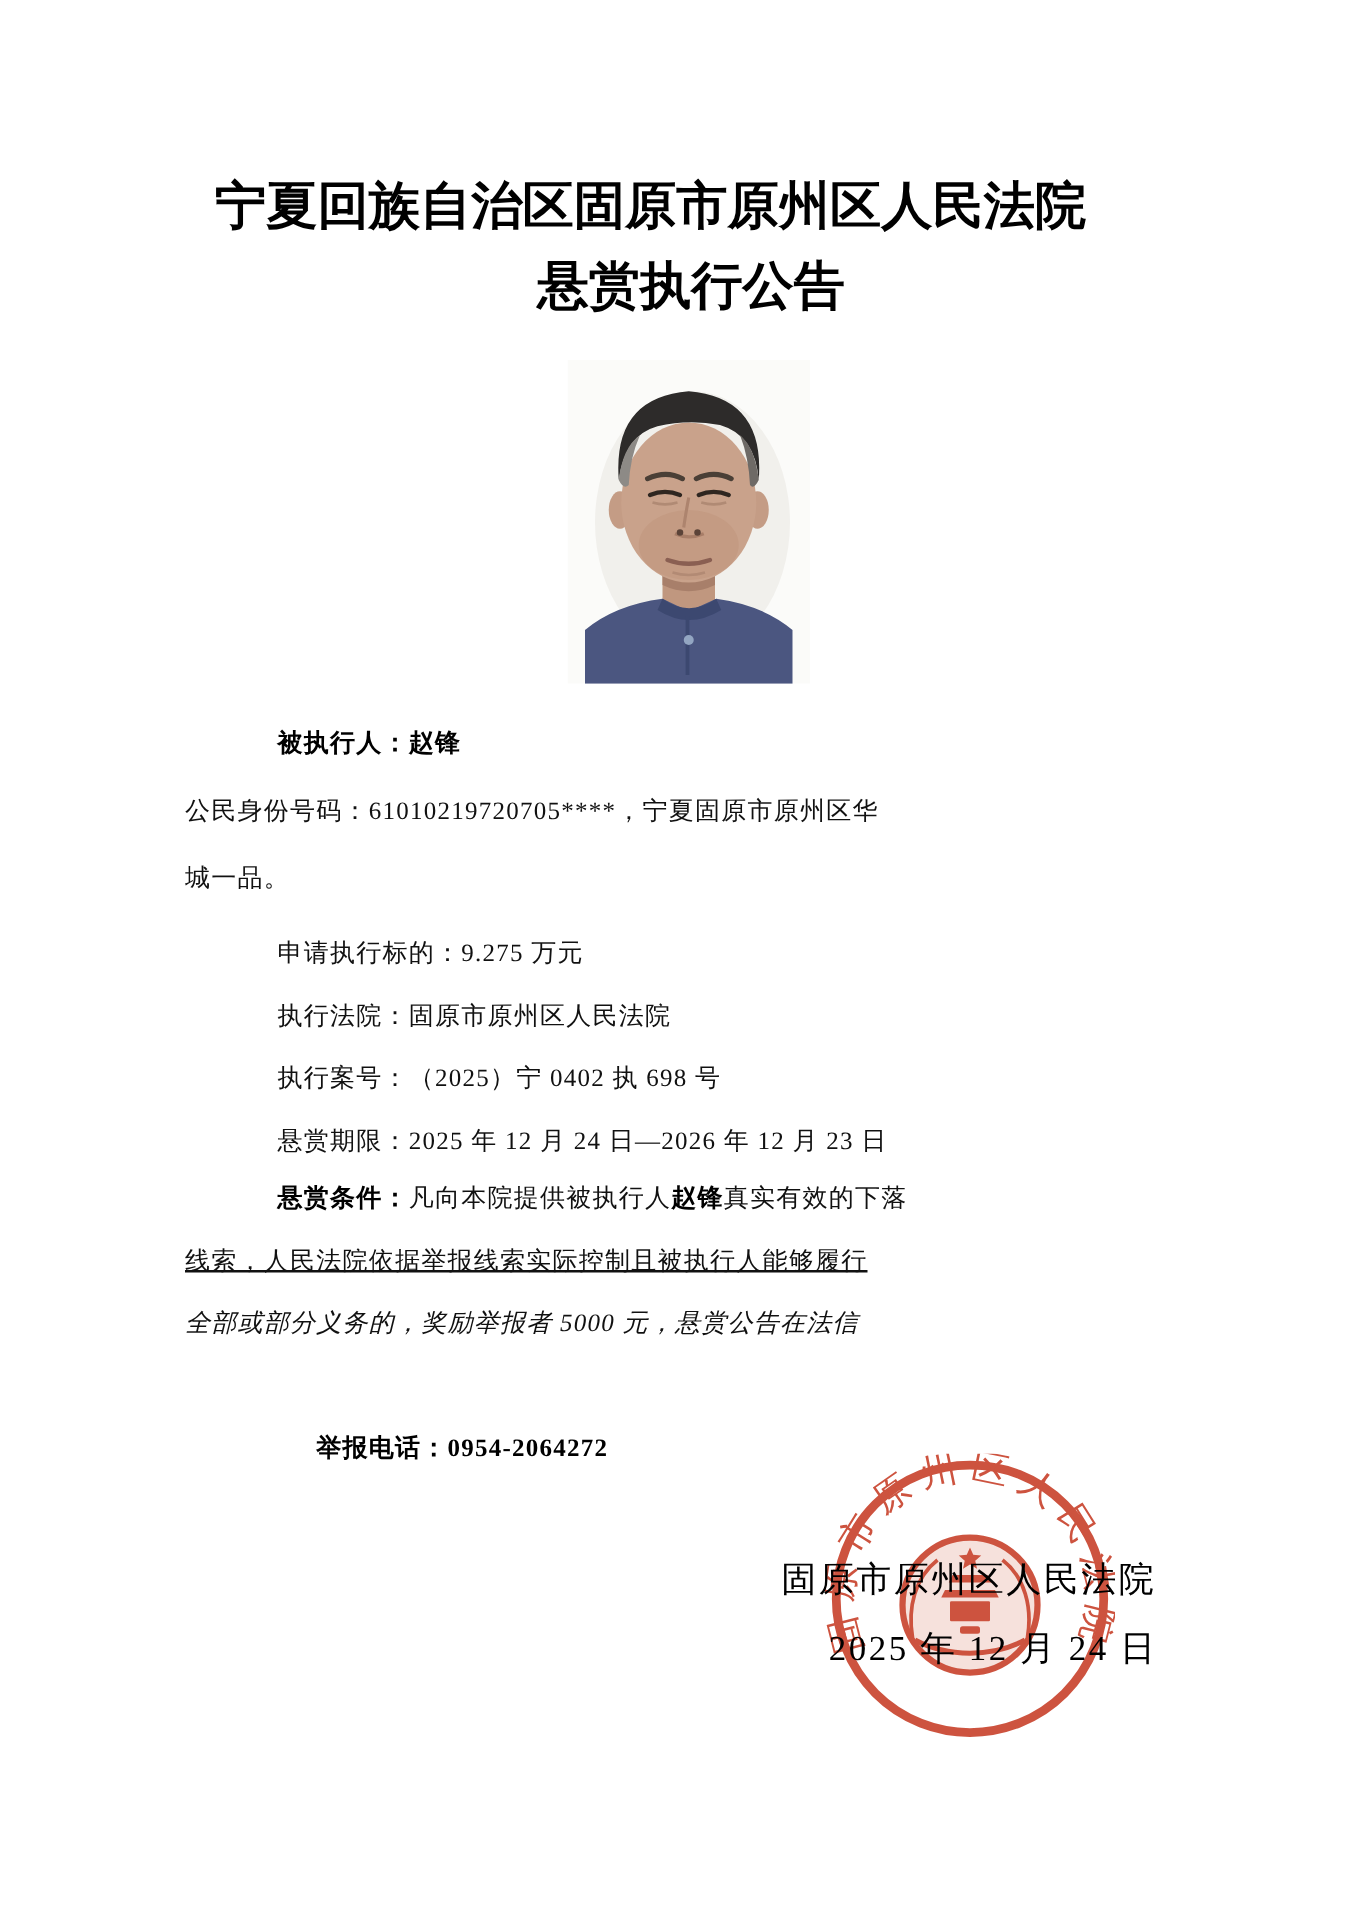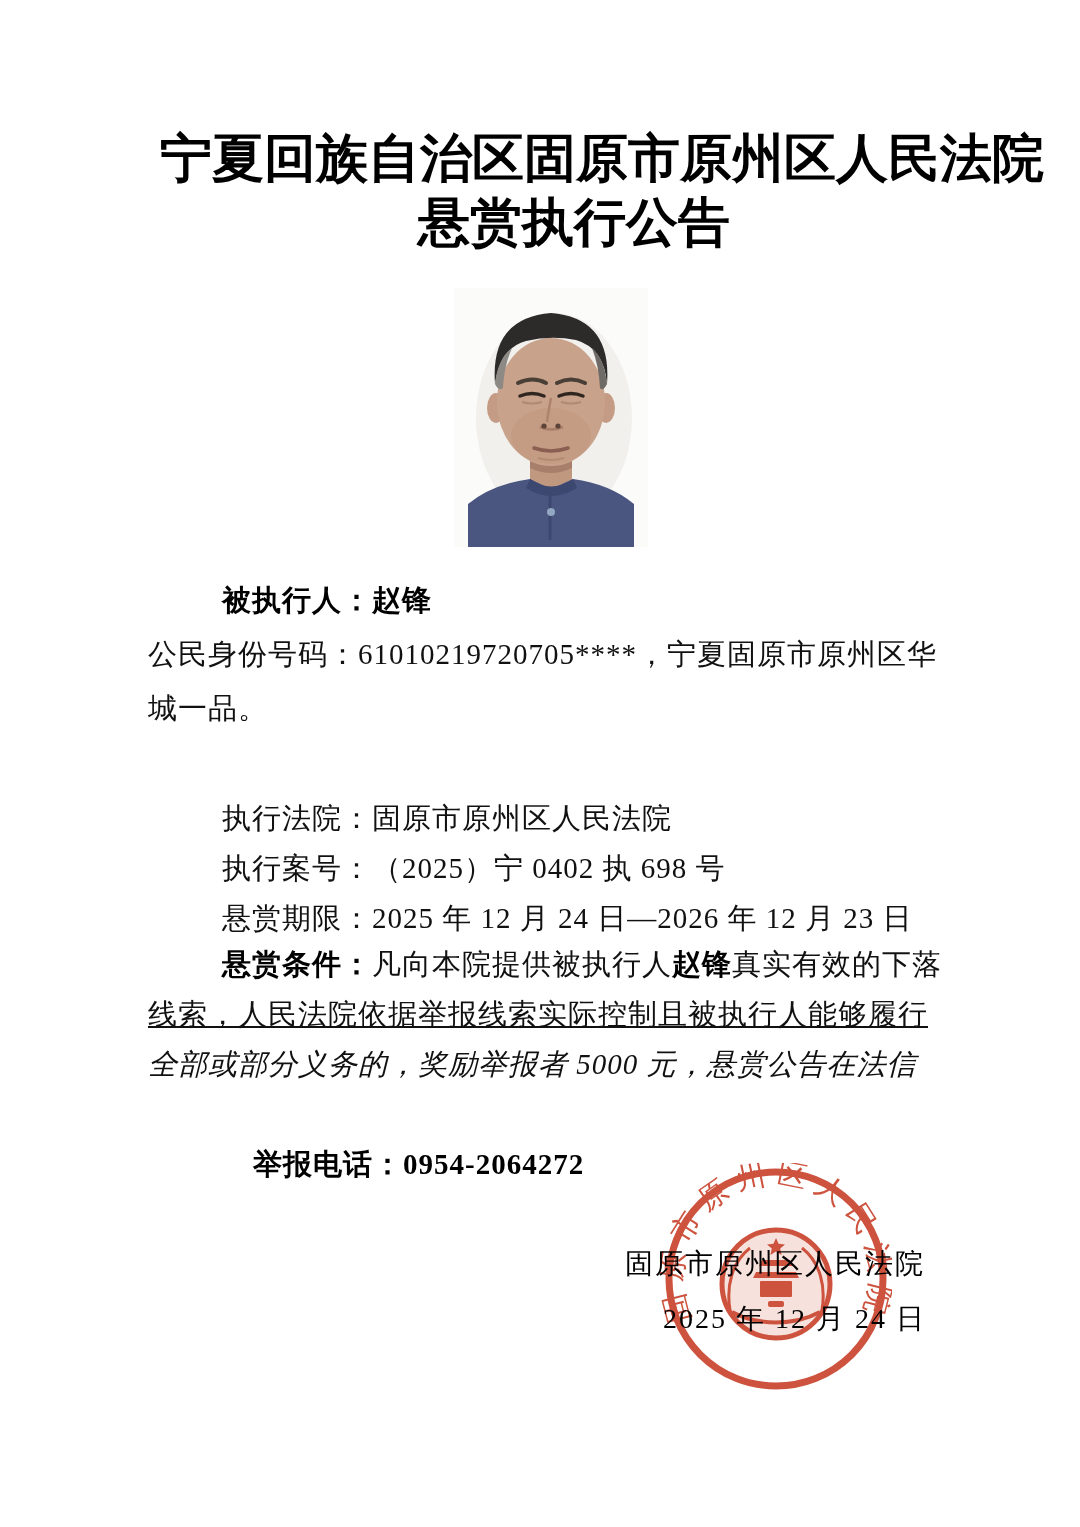--- a/index.html
+++ b/index.html
@@ -6,33 +6,33 @@
   .page{
     position:relative;
     width:1080px;height:1527px;
     background:#ffffff;
     overflow:hidden;
     font-family:"Liberation Serif","DejaVu Serif",serif;
     color:#0a0a0a;
   }
   .title-line{
     position:absolute;
-    margin:0;
+    margin:12px;
     font-family:"Liberation Sans","DejaVu Sans",sans-serif;
     font-weight:bold;
-    font-size:52px;
+    font-size:41px;
     line-height:1.05;
     color:#000;
     white-space:pre;
   }
   .t1{left:160px;top:131px;}
   .t2{left:418px;top:195px;}
   .line{
     position:absolute;
-    font-size:29px;
+    font-size:20px;
     line-height:1.15;
     letter-spacing:1px;
     white-space:pre;
     color:#111;
   }
   .bold{font-weight:bold;color:#000;}
   .photo-box{position:absolute;left:454px;top:288px;width:194px;height:259px;}
   .seal-box{position:absolute;left:660px;top:1163px;width:232px;height:232px;z-index:1;opacity:.92;}
   .footer-line{
     position:absolute;
@@ -95,20 +95,21 @@
         <path d="M80,160 Q97,166 114,160" stroke="#8a5f52" stroke-width="3.5" fill="none" stroke-linecap="round"></path>
         <path d="M84,170 Q97,174 110,170" stroke="#b28a74" stroke-width="2" fill="none"></path>
       </g>
     </svg>
   </div>
 
   <div class="line bold" style="left:222px;top:584px;">被执行人：赵锋</div>
   <div class="line" style="left:148px;top:638px;">公民身份号码：61010219720705****，宁夏固原市原州区华</div>
   <div class="line" style="left:148px;top:692px;">城一品。</div>
 
+  <div class="line" style="left:222px;top:752px;">申请执行标的：9.275 万元</div>
   <div class="line" style="left:222px;top:802px;">执行法院：固原市原州区人民法院</div>
   <div class="line" style="left:222px;top:852px;">执行案号：（2025）宁 0402 执 698 号</div>
   <div class="line" style="left:222px;top:902px;">悬赏期限：2025 年 12 月 24 日—2026 年 12 月 23 日</div>
 
   <div class="line" style="left:222px;top:948px;"><span class="bold">悬赏条件：</span><span>凡向本院提供被执行人</span><span class="bold">赵锋</span><span>真实有效的下落</span></div>
   <div class="line" style="left:148px;top:998px;text-decoration:underline;">线索，人民法院依据举报线索实际控制且被执行人能够履行</div>
   <div class="line" style="left:148px;top:1048px;font-style:italic;">全部或部分义务的，奖励举报者 5000 元，悬赏公告在法信</div>
 
   <div class="line bold" style="left:222px;top:1148px;margin-left:31px;">举报电话：0954-2064272</div>
 

